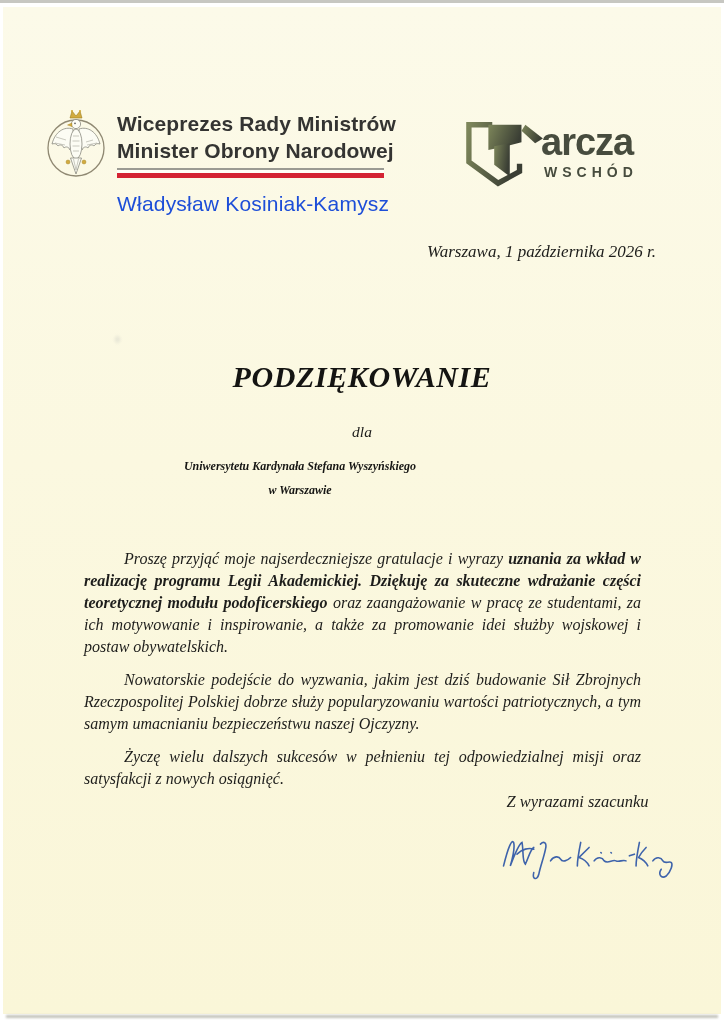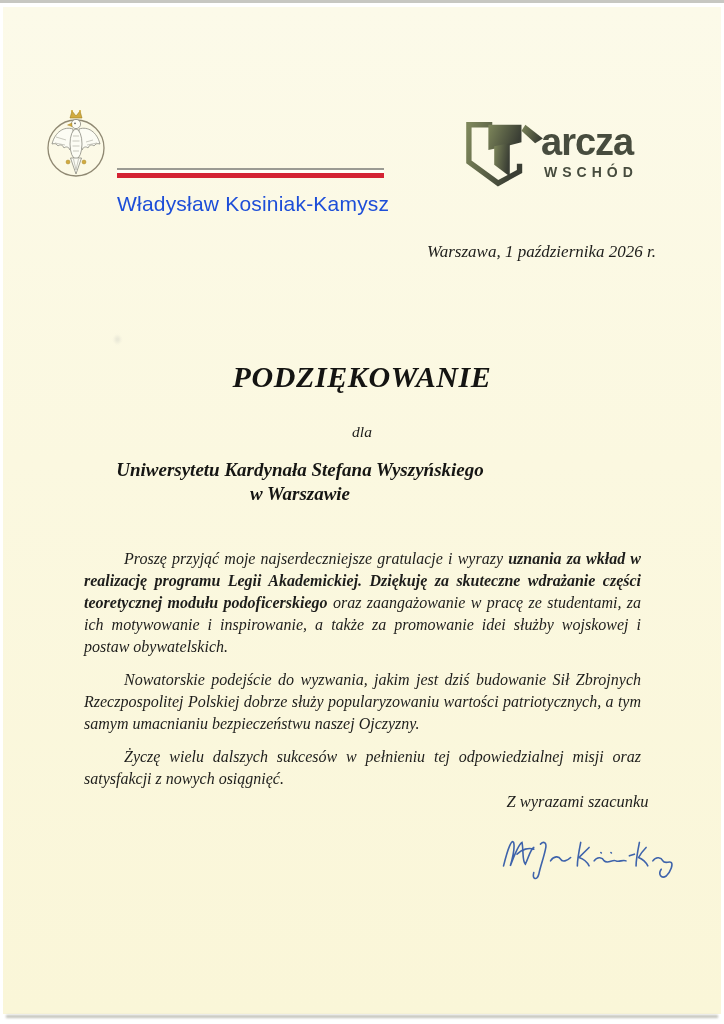--- a/index.html
+++ b/index.html
@@ -28,21 +28,21 @@
   .logo-word{font-weight:700;font-size:38px;line-height:34px;letter-spacing:-1px;}
   .logo-sub{font-weight:700;font-size:14px;letter-spacing:5px;margin-top:5px;margin-left:3px;}
 
   
   .dateline{left:360px;top:242px;width:296px;text-align:right;font-style:italic;
             font-size:17px;color:#1d1d1b;}
   .title{left:0;top:360px;width:724px;text-align:center;font-weight:700;font-style:italic;
          font-size:30px;letter-spacing:.6px;color:#141412;}
   .salutation{left:0;top:423px;width:724px;text-align:center;font-style:italic;font-size:15.5px;color:#1d1d1b;}
   .recipient{left:0;width:600px;text-align:center;font-weight:700;font-style:italic;
-             font-size:19px;color:#151513;}
+             font-size:12px;color:#151513;}
   .r1{top:459px;} .r2{top:483px;font-style:italic;}
   .body{left:84px;top:548px;width:557px;font-style:italic;font-size:16px;line-height:22px;
         color:#1d1d1b;text-align:justify;}
   .body p{margin:0 0 11px 0;text-indent:40px;}
   .body b{font-weight:700;}
   .closing{left:455px;top:792px;width:245px;text-align:center;font-style:italic;
            font-size:16.5px;color:#1d1d1b;}
   .signature{left:492px;top:829px;}
   .smudge{left:113px;top:334px;width:9px;height:11px;border-radius:50%;
           background:radial-gradient(#9aa0a6,transparent 70%);opacity:.25;filter:blur(1px);}
@@ -67,20 +67,24 @@
     <path d="M33 23 C42 20 51 26 54 38 C51 37 49 38 48 40 C46 38 43 39 42 42 C40 40 37 41 36 44 L33 33 Z" fill="#fcfcf4" stroke="#8a8a80" stroke-width="0.8"></path>
     <path d="M10 31 L20 34 M9 37 L19 39 M47 34 L40 36 M51 37 L41 39" stroke="#a6a69a" stroke-width="0.6"></path>
     <ellipse cx="30" cy="38" rx="6" ry="15" fill="#fcfcf4" stroke="#8a8a80" stroke-width="0.8"></ellipse>
     <path d="M27 30 L33 30 M26.5 35 L33.5 35 M26.5 40 L33.5 40 M27 45 L33 45" stroke="#a6a69a" stroke-width="0.6"></path>
     <path d="M24.5 52 L30 68 L35.5 52 Z" fill="#fcfcf4" stroke="#8a8a80" stroke-width="0.8"></path>
     <path d="M27.5 53 L30 64 M32.5 53 L30 64" stroke="#a6a69a" stroke-width="0.6"></path>
     <circle cx="22" cy="56" r="2" fill="#d2ab3f" stroke="#9c7d20" stroke-width="0.4"></circle>
     <circle cx="38" cy="56" r="2" fill="#d2ab3f" stroke="#9c7d20" stroke-width="0.4"></circle>
   </svg>
 
+  <div class="abs office">
+    <div>Wiceprezes Rady Ministrów</div>
+    <div>Minister Obrony Narodowej</div>
+  </div>
 
   <div class="abs flag">
     <div class="hair"></div>
     <div class="white"></div>
     <div class="red" id="flag-red" style="background: rgb(212, 35, 50);"></div>
   </div>
 
   <div class="abs official-name">Władysław Kosiniak-Kamysz</div>
 
   <div class="abs logo">

